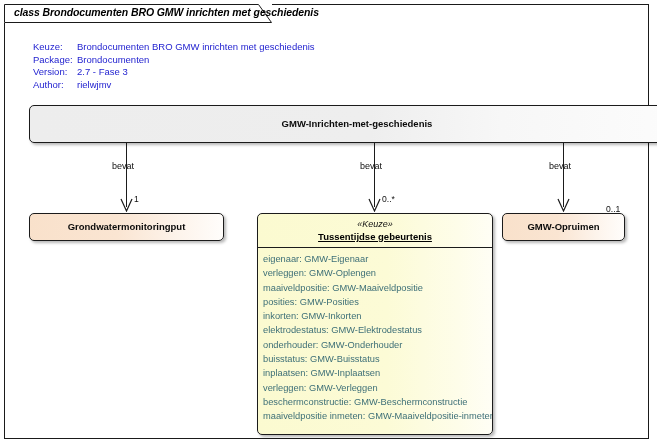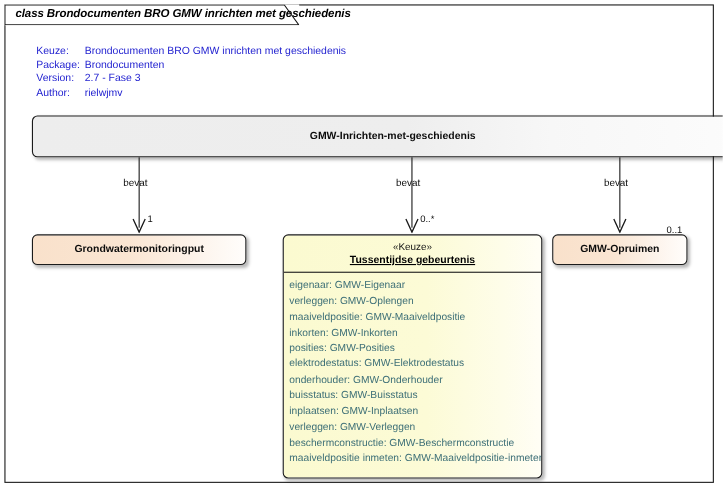--- a/index.html
+++ b/index.html
@@ -140,20 +140,21 @@
     padding-top: 4px;
     padding-bottom: 3px;
     border-bottom: 1px solid #1b1b1b;
     text-align: center;
   }
   #class-keuze .stereotype {
     font-size: 9px;
     color: #141414;
     display: block;
     line-height: 12px;
+    font-style: italic;
   }
   #class-keuze .keuze-name {
     font-size: 9.5px;
     font-weight: bold;
     color: #000000;
     display: block;
     line-height: 14px;
     text-decoration: underline;
   }
   #class-keuze .attr-list {
@@ -253,22 +254,22 @@
 
 <div class="uml-box" id="class-keuze">
   <div class="keuze-header">
     <span class="stereotype">«Keuze»</span>
     <span class="keuze-name">Tussentijdse gebeurtenis</span>
   </div>
   <div class="attr-list" id="keuze-attr-list">
       <span class="attr-item">eigenaar: GMW-Eigenaar</span>
       <span class="attr-item">verleggen: GMW-Oplengen</span>
       <span class="attr-item">maaiveldpositie: GMW-Maaiveldpositie</span>
+      <span class="attr-item">posities: GMW-Posities</span>
       <span class="attr-item">inkorten: GMW-Inkorten</span>
-      <span class="attr-item">posities: GMW-Posities</span>
       <span class="attr-item">elektrodestatus: GMW-Elektrodestatus</span>
       <span class="attr-item">onderhouder: GMW-Onderhouder</span>
       <span class="attr-item">buisstatus: GMW-Buisstatus</span>
       <span class="attr-item">inplaatsen: GMW-Inplaatsen</span>
       <span class="attr-item">verleggen: GMW-Verleggen</span>
       <span class="attr-item">beschermconstructie: GMW-Beschermconstructie</span>
       <span class="attr-item">maaiveldpositie inmeten: GMW-Maaiveldpositie-inmeten</span>
     </div>
 </div>
 

